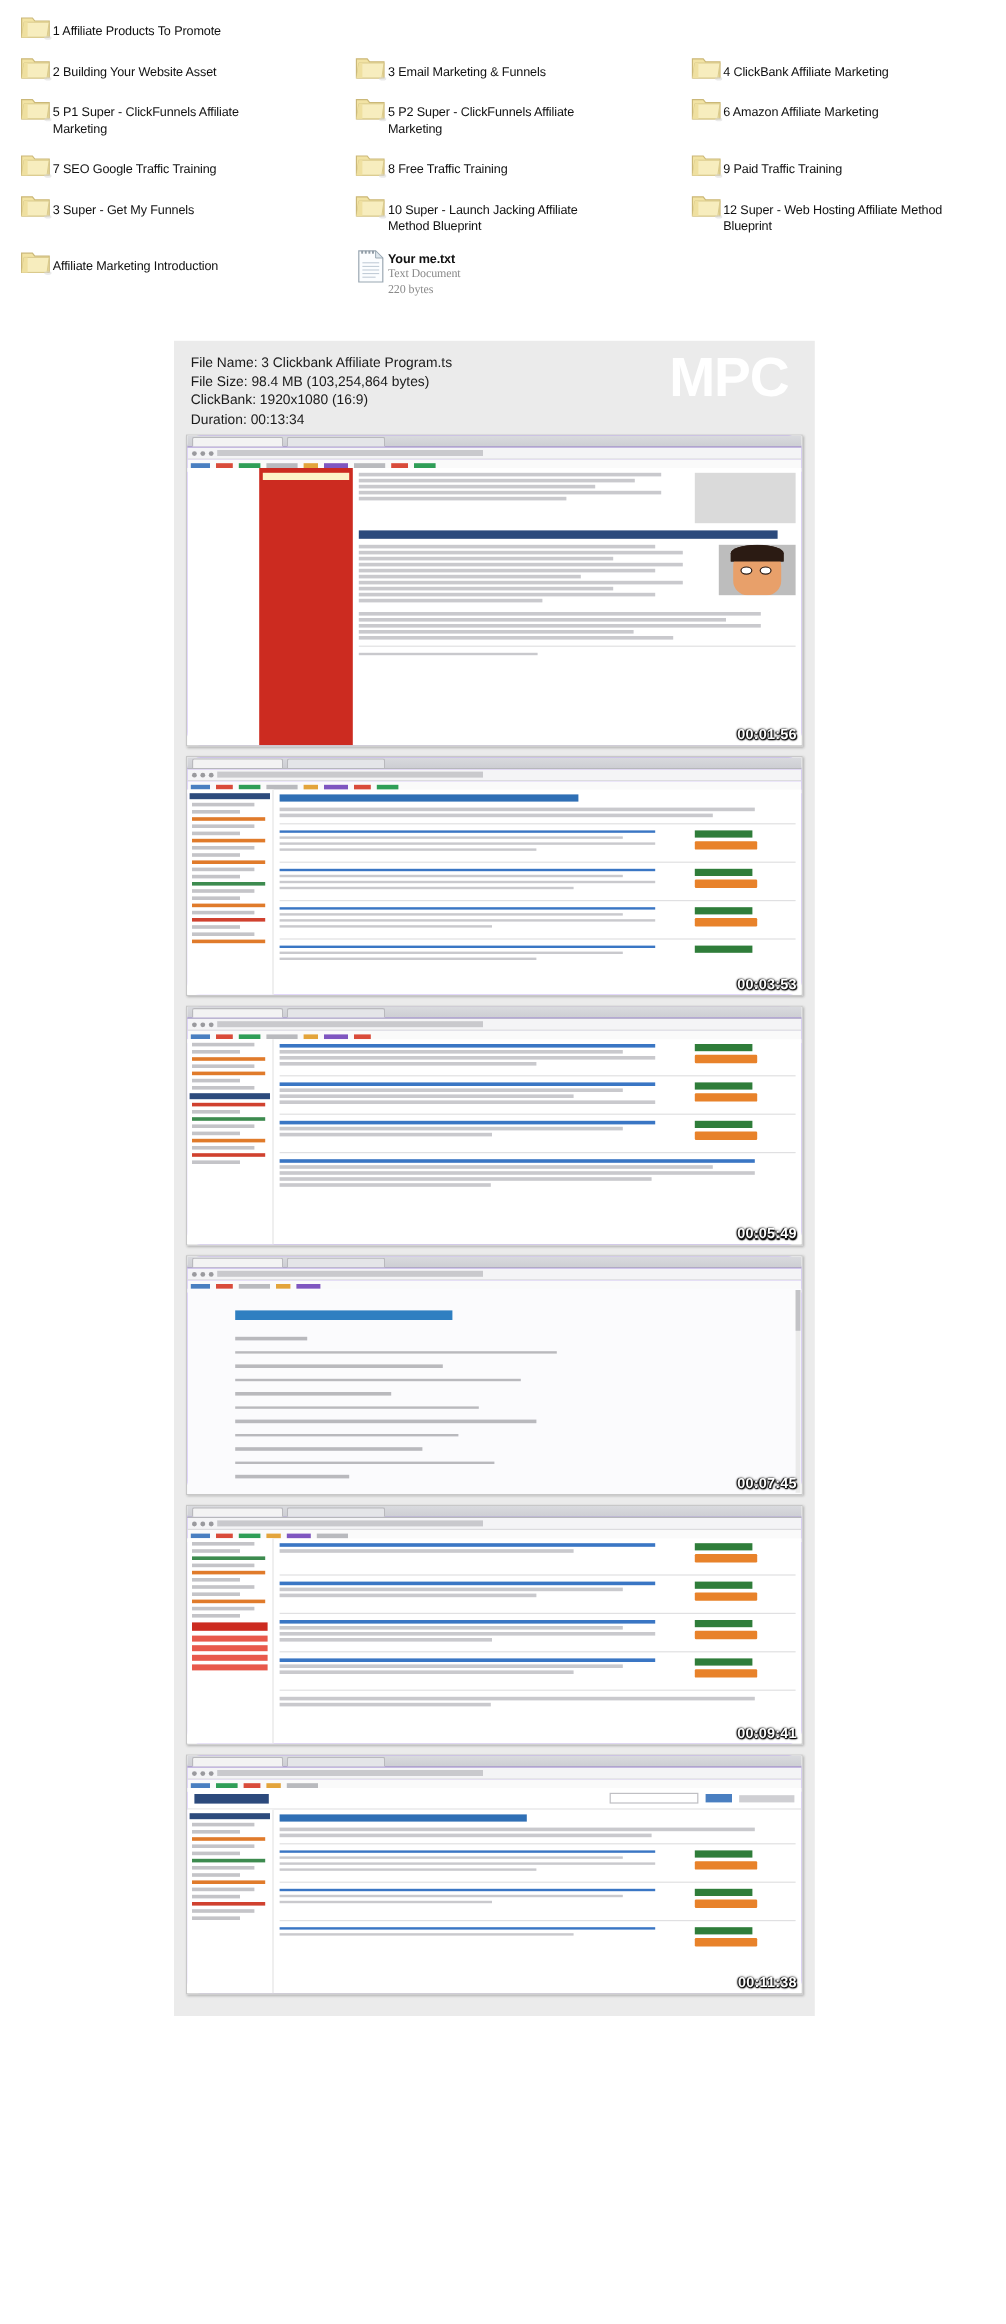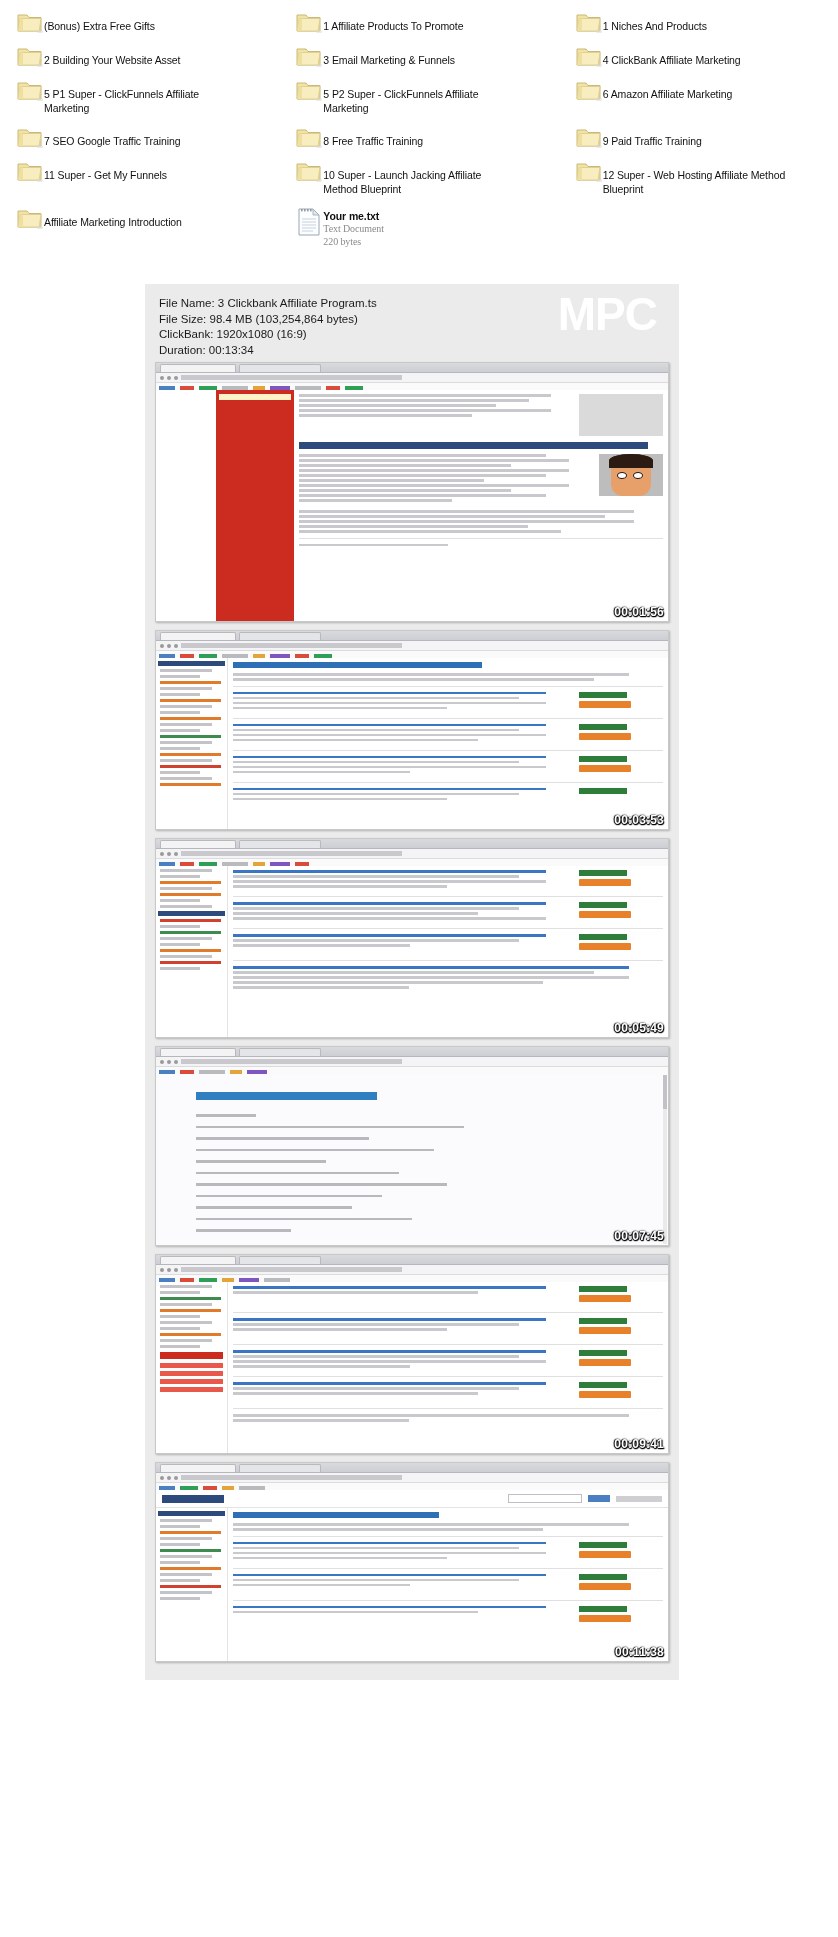--- a/index.html
+++ b/index.html
@@ -267,44 +267,22 @@
   <div class="folder-row">
     <div class="folder-cell">
       <span class="icon-slot">
         <svg class="folder-ico" width="26" height="22" viewBox="0 0 26 22">
           <path d="M1 3 L10 3 L12 5.5 L24 5.5 L24 19 L1 19 Z" fill="#f2e3a4" stroke="#cbb878" stroke-width="1"></path>
           <path d="M3 6.5 L24 6.5 L22.2 19 L1.2 19 Z" fill="#f7edbe" stroke="#d8c98a" stroke-width="0.8"></path>
           <path d="M3 6.5 L6 6.5 L6 19 L1.2 19 Z" fill="#efe0a0"></path>
           <ellipse cx="23" cy="19.6" rx="3.2" ry="1.5" fill="#d8d8d8" opacity="0.55"></ellipse>
         </svg>
       </span>
-      <div class="entry-label">(Bonus) Extra Free Gifts</div>
-    </div>
-    <div class="folder-cell">
-      <span class="icon-slot">
-        <svg class="folder-ico" width="26" height="22" viewBox="0 0 26 22">
-          <path d="M1 3 L10 3 L12 5.5 L24 5.5 L24 19 L1 19 Z" fill="#f2e3a4" stroke="#cbb878" stroke-width="1"></path>
-          <path d="M3 6.5 L24 6.5 L22.2 19 L1.2 19 Z" fill="#f7edbe" stroke="#d8c98a" stroke-width="0.8"></path>
-          <path d="M3 6.5 L6 6.5 L6 19 L1.2 19 Z" fill="#efe0a0"></path>
-          <ellipse cx="23" cy="19.6" rx="3.2" ry="1.5" fill="#d8d8d8" opacity="0.55"></ellipse>
-        </svg>
-      </span>
       <div class="entry-label">1 Affiliate Products To Promote</div>
     </div>
-    <div class="folder-cell">
-      <span class="icon-slot">
-        <svg class="folder-ico" width="26" height="22" viewBox="0 0 26 22">
-          <path d="M1 3 L10 3 L12 5.5 L24 5.5 L24 19 L1 19 Z" fill="#f2e3a4" stroke="#cbb878" stroke-width="1"></path>
-          <path d="M3 6.5 L24 6.5 L22.2 19 L1.2 19 Z" fill="#f7edbe" stroke="#d8c98a" stroke-width="0.8"></path>
-          <path d="M3 6.5 L6 6.5 L6 19 L1.2 19 Z" fill="#efe0a0"></path>
-          <ellipse cx="23" cy="19.6" rx="3.2" ry="1.5" fill="#d8d8d8" opacity="0.55"></ellipse>
-        </svg>
-      </span>
-      <div class="entry-label">1 Niches And Products</div>
-    </div>
   </div>
 
   <div class="folder-row">
     <div class="folder-cell">
       <span class="icon-slot">
         <svg class="folder-ico" width="26" height="22" viewBox="0 0 26 22">
           <path d="M1 3 L10 3 L12 5.5 L24 5.5 L24 19 L1 19 Z" fill="#f2e3a4" stroke="#cbb878" stroke-width="1"></path>
           <path d="M3 6.5 L24 6.5 L22.2 19 L1.2 19 Z" fill="#f7edbe" stroke="#d8c98a" stroke-width="0.8"></path>
           <path d="M3 6.5 L6 6.5 L6 19 L1.2 19 Z" fill="#efe0a0"></path>
           <ellipse cx="23" cy="19.6" rx="3.2" ry="1.5" fill="#d8d8d8" opacity="0.55"></ellipse>
@@ -411,21 +389,21 @@
   <div class="folder-row">
     <div class="folder-cell">
       <span class="icon-slot">
         <svg class="folder-ico" width="26" height="22" viewBox="0 0 26 22">
           <path d="M1 3 L10 3 L12 5.5 L24 5.5 L24 19 L1 19 Z" fill="#f2e3a4" stroke="#cbb878" stroke-width="1"></path>
           <path d="M3 6.5 L24 6.5 L22.2 19 L1.2 19 Z" fill="#f7edbe" stroke="#d8c98a" stroke-width="0.8"></path>
           <path d="M3 6.5 L6 6.5 L6 19 L1.2 19 Z" fill="#efe0a0"></path>
           <ellipse cx="23" cy="19.6" rx="3.2" ry="1.5" fill="#d8d8d8" opacity="0.55"></ellipse>
         </svg>
       </span>
-      <div class="entry-label">11 Super - Get My Funnels</div>
+      <div class="entry-label">3 Super - Get My Funnels</div>
     </div>
     <div class="folder-cell">
       <span class="icon-slot">
         <svg class="folder-ico" width="26" height="22" viewBox="0 0 26 22">
           <path d="M1 3 L10 3 L12 5.5 L24 5.5 L24 19 L1 19 Z" fill="#f2e3a4" stroke="#cbb878" stroke-width="1"></path>
           <path d="M3 6.5 L24 6.5 L22.2 19 L1.2 19 Z" fill="#f7edbe" stroke="#d8c98a" stroke-width="0.8"></path>
           <path d="M3 6.5 L6 6.5 L6 19 L1.2 19 Z" fill="#efe0a0"></path>
           <ellipse cx="23" cy="19.6" rx="3.2" ry="1.5" fill="#d8d8d8" opacity="0.55"></ellipse>
         </svg>
       </span>

